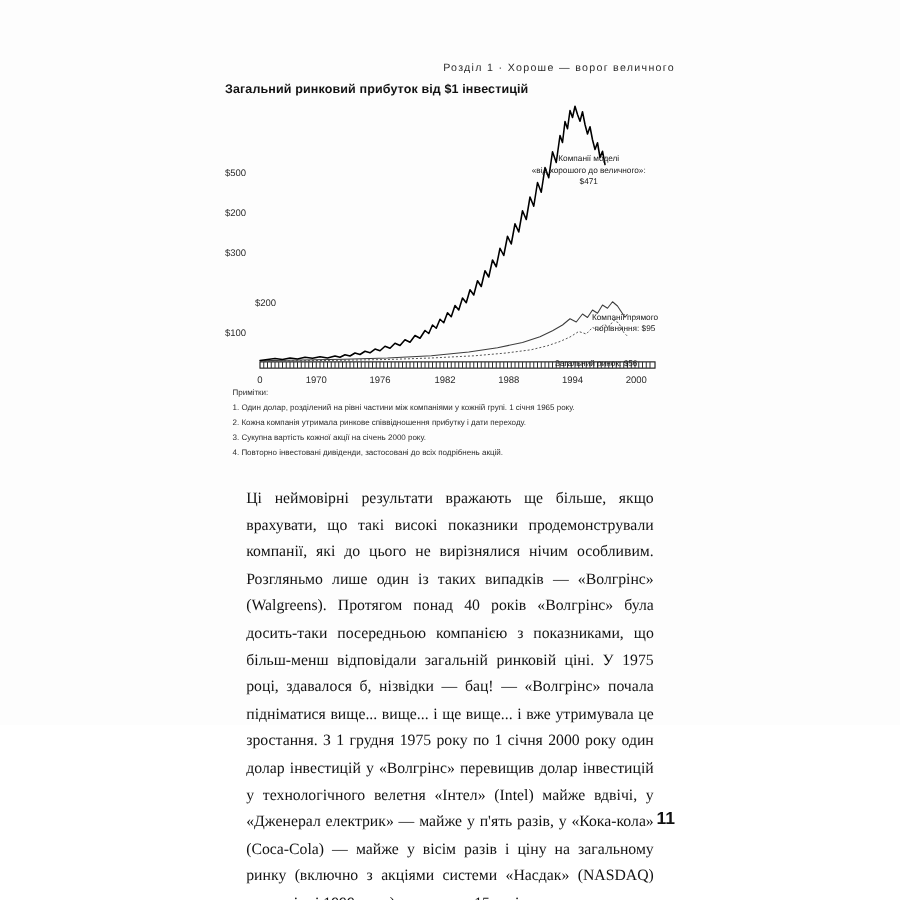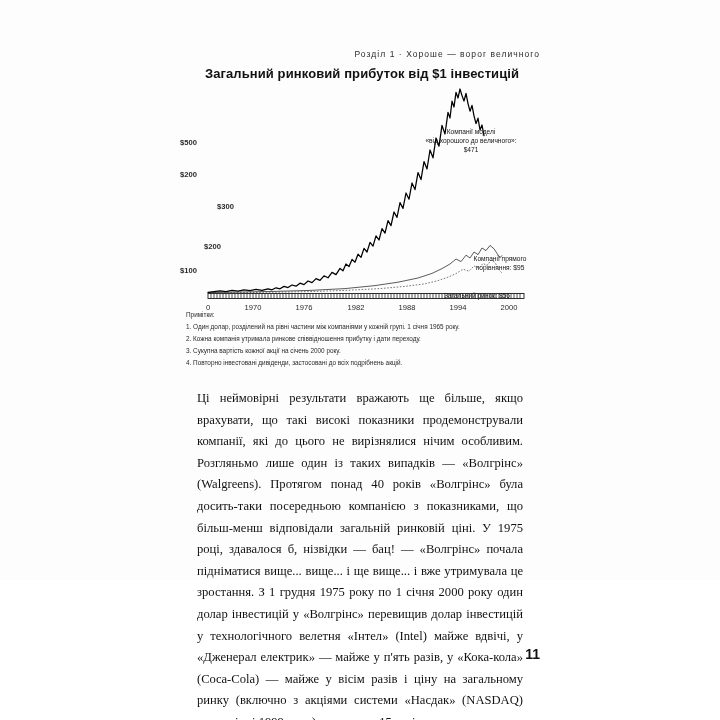--- a/index.html
+++ b/index.html
@@ -34,23 +34,23 @@
   }
 
   
   .figure {
     position: absolute;
     left: 180px;
     top: 66px;
     width: 364px;
   }
   .fig-title {
-    text-align: center;
-    font-family: "Liberation Sans", sans-serif;
-    font-size: 13px;
+    text-align: left;
+    font-family: "Liberation Sans", sans-serif;
+    font-size: 10px;
     font-weight: bold;
     color: #111;
     letter-spacing: .1px;
   }
   .fig-subtitle {
     text-align: center;
     font-family: "Liberation Sans", sans-serif;
     font-size: 9px;
     color: #222;
     margin-top: 4px;
@@ -66,21 +66,20 @@
   .chart-svg { display: block; }
 
   
   .ytick {
     position: absolute;
     font-family: "Liberation Sans", sans-serif;
     font-size: 7.6px;
     color: #2a2a2a;
     text-align: left;
     white-space: nowrap;
-    font-weight: bold;
   }
   
   .xtick {
     position: absolute;
     font-family: "Liberation Sans", sans-serif;
     font-size: 7.6px;
     color: #2a2a2a;
     white-space: nowrap;
     transform: translateX(-50%);
   }
@@ -143,21 +142,21 @@
 
   <div class="figure">
 
     <div class="fig-title">Загальний ринковий прибуток від $1 інвестицій</div>
 
 
     <div class="chart-wrap">
 
       <div class="ytick" style="left:0px; top:51px;">$500</div>
       <div class="ytick" style="left:0px; top:83px;">$200</div>
-      <div class="ytick" style="left:0px; top:115px;margin-left:37px;">$300</div>
+      <div class="ytick" style="left:0px; top:115px;">$300</div>
       <div class="ytick" style="left:0px; top:155px;padding-left:24px;">$200</div>
       <div class="ytick" style="left:0px; top:179px;">$100</div>
 
       <svg class="chart-svg" width="364" height="232" viewBox="0 0 364 232">
 
         <g>
           <rect x="28" y="206.5" width="316" height="5.0" fill="#ffffff" stroke="#1a1a1a" stroke-width="0.9"></rect>
           <g stroke="#1a1a1a" stroke-width="0.75">
             <line x1="31" y1="206.7" x2="31" y2="211.3"></line>
               <line x1="34" y1="206.7" x2="34" y2="211.3"></line>

